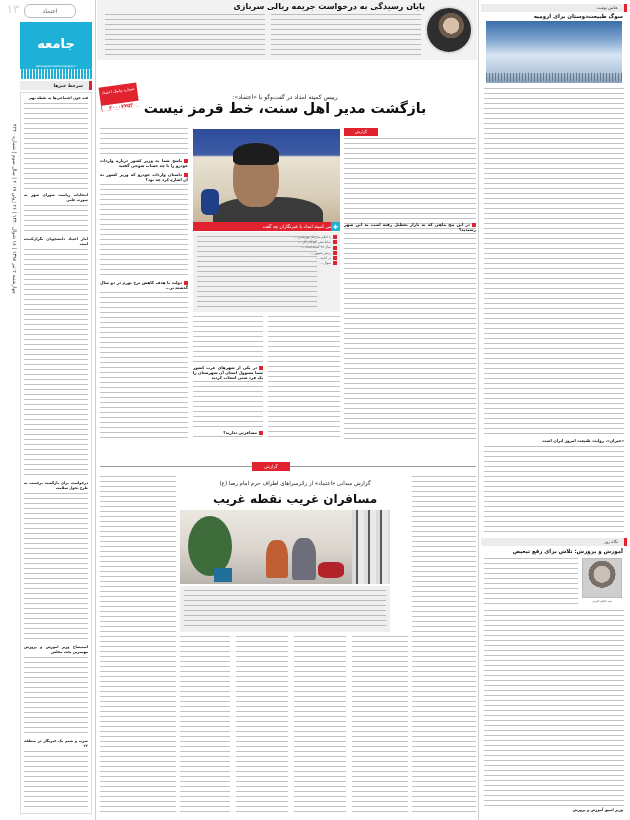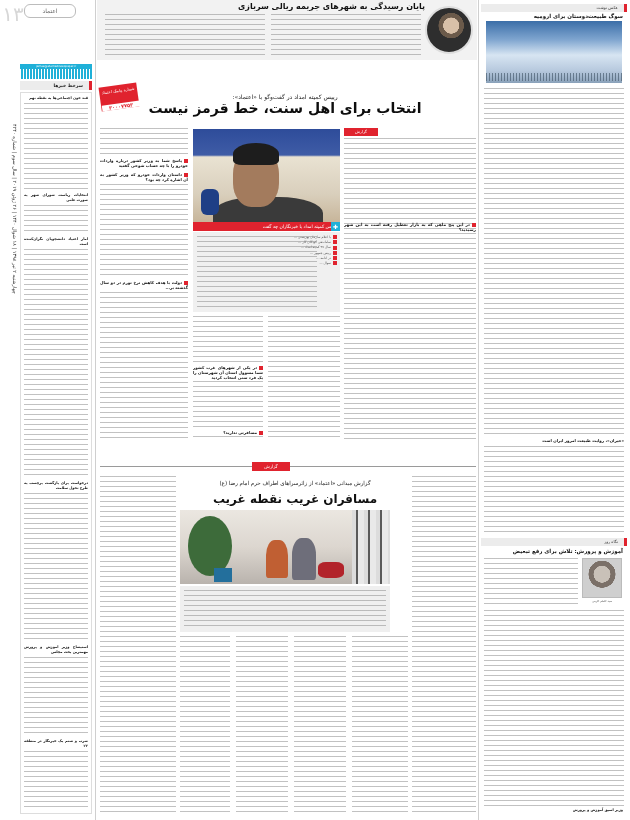--- a/index.html
+++ b/index.html
@@ -7,21 +7,21 @@
   .abs { position: absolute; }
   .txt { font-size: 3.2px; line-height: 5.2px; color: #555; text-align: justify; overflow: hidden; }
   .lines { background-image: repeating-linear-gradient(to bottom, #8f8f8f 0px, #8f8f8f 1px, transparent 1px, transparent 5px); opacity: 0.55; }
   .vrule { position: absolute; width: 1px; background: #cfcfcf; }
   .hrule { position: absolute; height: 1px; background: #cfcfcf; }
   .bold { font-weight: bold; color: #111; }
   .sq { display: inline-block; width: 4px; height: 4px; background: #e0232e; margin-left: 2px; vertical-align: middle; }
 
   
   #left-col { left: 0; top: 0; width: 95px; height: 820px; }
-  #page-num { left: 2px; top: 2px; width: 22px; font-size: 20px; color: #d7d7d7; font-family: "DejaVu Sans", sans-serif; text-align: center; }
+  #page-num { left: 2px; top: 2px; width: 22px; font-size: 12px; color: #d7d7d7; font-family: "DejaVu Sans", sans-serif; text-align: center; }
   #vertical-date { left: 4px; top: 34px; width: 14px; height: 260px; writing-mode: vertical-rl; font-size: 5px; color: #333; white-space: nowrap; }
   #logo-box { left: 24px; top: 4px; width: 52px; height: 14px; border: 1px solid #bcbcbc; border-radius: 6px; font-size: 6px; color: #666; text-align: center; line-height: 12px; }
   #section-box { left: 20px; top: 22px; width: 72px; height: 44px; background: #1fb0d8; color: #fff; font-size: 13px; font-weight: bold; text-align: center; line-height: 44px; }
   #section-email { left: 20px; top: 64px; width: 72px; height: 5px; font-size: 2.8px; color: #fff; background: #1fb0d8; text-align: center; line-height: 5px; }
   #stripe-bar { left: 20px; top: 69px; width: 72px; height: 10px; background: repeating-linear-gradient(to left, #1fb0d8 0px, #1fb0d8 2px, #ffffff 2px, #ffffff 3px); }
   #left-head { left: 20px; top: 81px; width: 72px; height: 9px; background: #ececec; font-size: 4.5px; font-weight: bold; line-height: 9px; padding-right: 6px; color: #222; border-right: 3px solid #e0232e; }
   #left-body { left: 20px; top: 92px; width: 72px; height: 722px; border: 1px solid #ddd; padding: 3px; }
 
   
   #top-article { left: 97px; top: 0; width: 380px; height: 60px; background: #f2f2f2; }
@@ -68,20 +68,21 @@
   #report-photo .cloth { position: absolute; left: 172px; top: 0; width: 38px; height: 74px; background: repeating-linear-gradient(to right, #dcdcdc 0 4px, #5a5a5a 4px 6px, #e9e9e9 6px 12px); }
   #report-caption { left: 180px; top: 586px; width: 210px; height: 46px; background: #efefef; }
 </style>
 </head>
 <body>
 
 <div id="left-col" class="abs">
   <div id="page-num" class="abs">۱۳</div>
   <div id="vertical-date" class="abs">چهارشنبه ۲ تیر ۱۳۹۸ | ۱۸ شوال ۱۴۴۰ | ۲۶ ژوئن ۲۰۱۹ | سال سوم | شماره ۴۲۴۰</div>
   <div id="logo-box" class="abs">اعتماد</div>
+  <div id="section-box" class="abs">جامعه</div>
   <div id="section-email" class="abs">jamee@etemadnewspaper.ir</div>
   <div id="stripe-bar" class="abs"></div>
   <div id="left-head" class="abs">سرخط خبرها</div>
   <div id="left-body" class="abs">
     <div class="txt bold" style="font-size:3.6px;line-height:5px;">قند خون اجتماعی‌ها به نقطه نهم</div>
     <div class="lines" style="height:88px;margin:2px 0;"></div>
     <div class="txt bold" style="font-size:3.6px;line-height:5px;">انتخابات ریاست شورای شهر به صورت علنی</div>
     <div class="lines" style="height:30px;margin:2px 0;"></div>
     <div class="txt bold" style="font-size:3.6px;line-height:5px;">آمار اعتیاد دانشجویان نگران‌کننده است</div>
     <div class="lines" style="height:230px;margin:2px 0;"></div>
@@ -89,30 +90,30 @@
     <div class="lines" style="height:150px;margin:2px 0;"></div>
     <div class="txt bold" style="font-size:3.6px;line-height:5px;">استیضاح وزیر آموزش و پرورش مهمترین بحث مجلس</div>
     <div class="lines" style="height:80px;margin:2px 0;"></div>
     <div class="txt bold" style="font-size:3.6px;line-height:5px;">ضرب و شتم یک خبرنگار در منطقه ۲۲</div>
     <div class="lines" style="height:60px;margin:2px 0;"></div>
   </div>
 </div>
 <div class="vrule" style="left:95px;top:0;height:820px;"></div>
 
 <div id="top-article" class="abs">
-  <div id="top-title">پایان رسیدگی به شهرهای جریمه ریالی سربازی</div>
+  <div id="top-title">پایان رسیدگی به درخواست جریمه ریالی سربازی</div>
   <div id="top-avatar" class="abs"></div>
   <div class="lines abs" style="right:56px;top:14px;width:150px;height:44px;"></div>
   <div class="lines abs" style="right:212px;top:14px;width:160px;height:44px;"></div>
 </div>
 
 <div id="sticker" class="abs">شماره پیامک اعتماد</div>
 <div id="sticker-num" class="abs">۳۰۰۰۷۷۵۳</div>
 <div id="kicker" class="abs">رییس کمیته امداد در گفت‌وگو با «اعتماد»:</div>
-<div id="headline" class="abs">انتخاب برای اهل سنت، خط قرمز نیست</div>
+<div id="headline" class="abs">بازگشت مدیر اهل سنت، خط قرمز نیست</div>
 
 <div class="lines abs" style="left:344px;top:138px;width:132px;height:305px;"></div>
 <div id="gozaresh-tag1" class="abs">گزارش</div>
 <div class="txt bold abs" style="left:344px;top:222px;width:132px;font-size:4.2px;">
   <span class="sq"></span><span>در این پنج ماهی که به بازار تعطیل رفته است به این شهر رسیدید؟</span>
 </div>
 
 <div id="main-photo" class="abs">
   <div class="suit"></div>
     <div class="face"></div>

